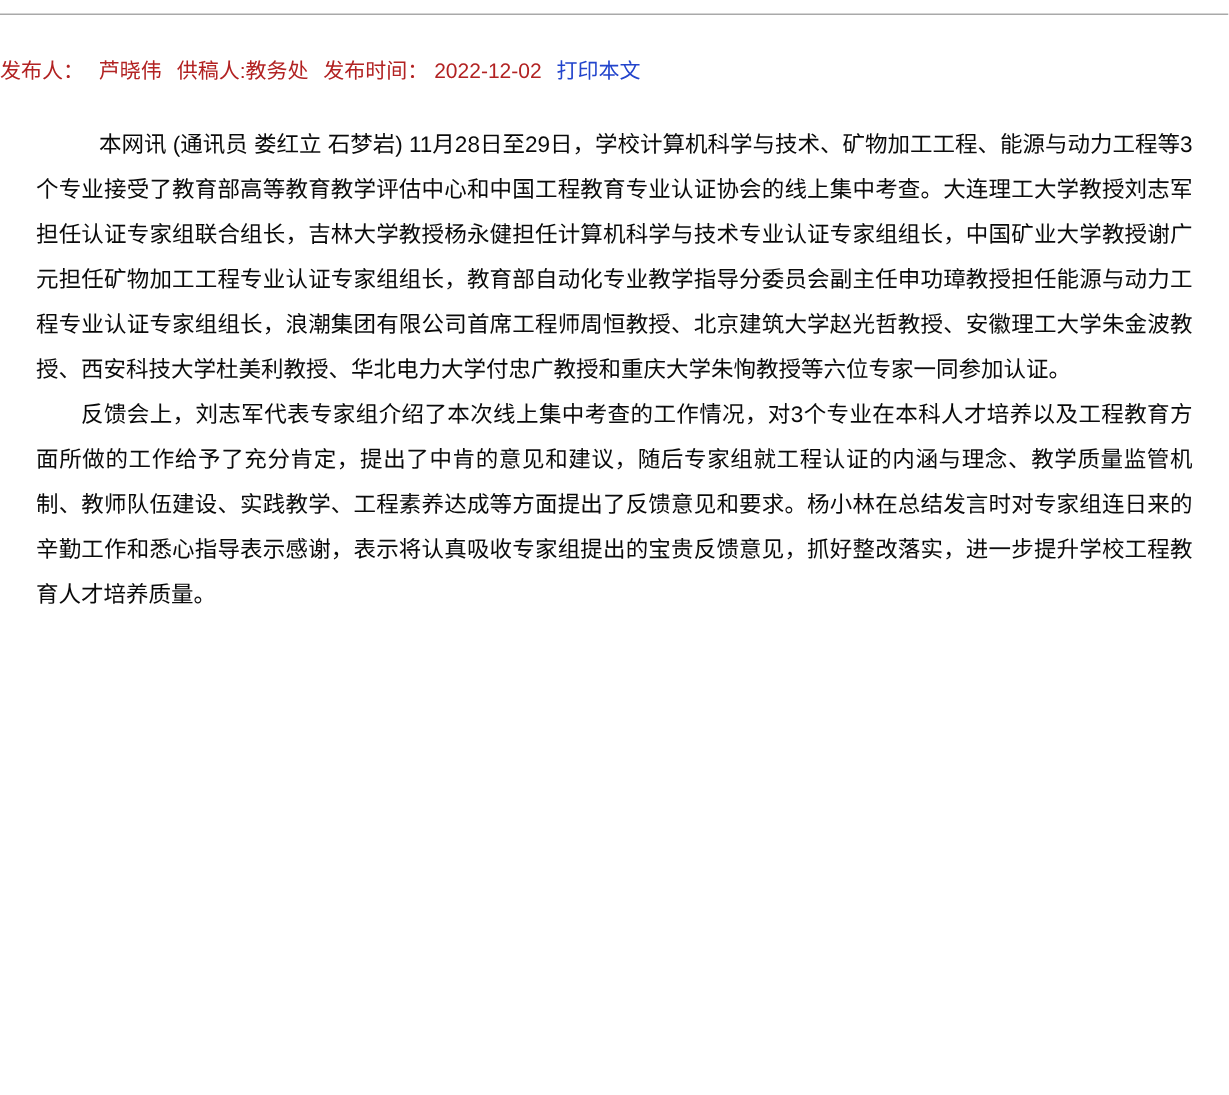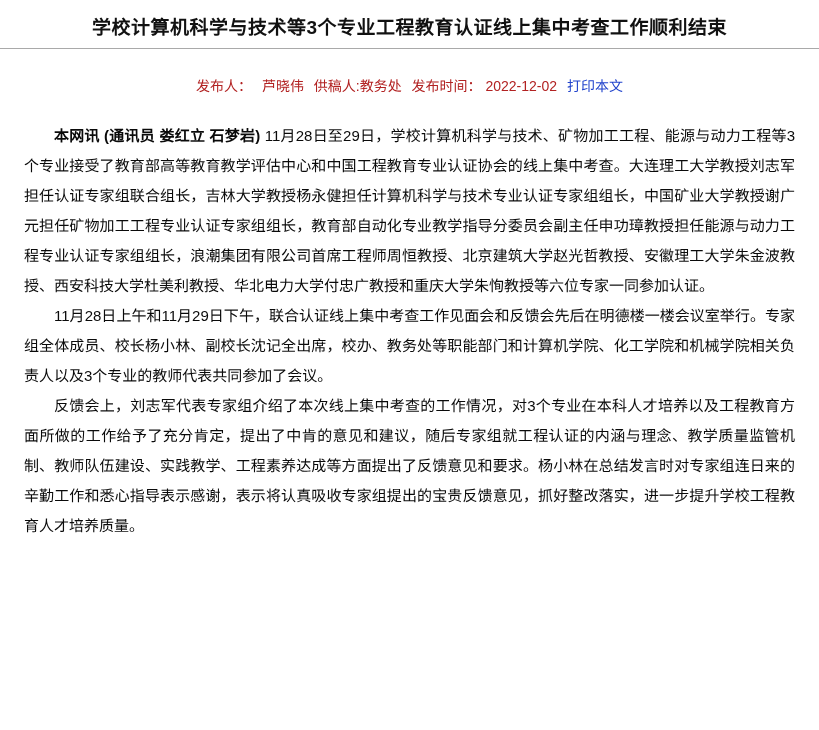--- a/index.html
+++ b/index.html
@@ -24,21 +24,20 @@
     letter-spacing: 0.5px;
   }
   .title-divider {
     border: none;
     border-top: 1px solid #a9a9a9;
     margin-top: 9px;
     width: 100%;
   }
   .meta-bar {
     margin-top: 26px;
-    text-align: center;
     font-size: 14px;
     color: #b22222;
     white-space: nowrap;
   }
   .meta-bar span { display: inline-block; }
   .meta-bar .gap { margin-left: 6px; }
   .print-link {
     color: #2244cc;
     cursor: pointer;
     text-decoration: none;
@@ -48,39 +47,37 @@
     padding: 0 24px;
     font-size: 15px;
     line-height: 30px;
     text-align: justify;
     color: #0a0a0a;
   }
   .article-body p {
     text-indent: 2em;
     margin: 0;
   }
-  .lead-bold { font-weight: bold; }
+  .lead-bold { font-weight: normal; margin-left: 12px; }
 </style>
 </head>
 <body>
 
 <div class="page">
 
-  <h1 class="article-title">学校计算机科学与技术等3个专业工程教育认证线上集中考查工作顺利结束</h1>
 
   <hr class="title-divider">
 
   <div class="meta-bar">
     <span>发布人：</span>
     <span class="gap">芦晓伟</span>
     <span class="gap">供稿人:教务处</span>
     <span class="gap">发布时间：</span>
     <span>2022-12-02</span>
     <a href="#" class="gap print-link">打印本文</a>
   </div>
 
   <div class="article-body">
     <p><span class="lead-bold">本网讯 (通讯员 娄红立 石梦岩) </span><span>11月28日至29日，学校计算机科学与技术、矿物加工工程、能源与动力工程等3个专业接受了教育部高等教育教学评估中心和中国工程教育专业认证协会的线上集中考查。大连理工大学教授刘志军担任认证专家组联合组长，吉林大学教授杨永健担任计算机科学与技术专业认证专家组组长，中国矿业大学教授谢广元担任矿物加工工程专业认证专家组组长，教育部自动化专业教学指导分委员会副主任申功璋教授担任能源与动力工程专业认证专家组组长，浪潮集团有限公司首席工程师周恒教授、北京建筑大学赵光哲教授、安徽理工大学朱金波教授、西安科技大学杜美利教授、华北电力大学付忠广教授和重庆大学朱恂教授等六位专家一同参加认证。</span></p>
-    <p>11月28日上午和11月29日下午，联合认证线上集中考查工作见面会和反馈会先后在明德楼一楼会议室举行。专家组全体成员、校长杨小林、副校长沈记全出席，校办、教务处等职能部门和计算机学院、化工学院和机械学院相关负责人以及3个专业的教师代表共同参加了会议。</p>
     <p>反馈会上，刘志军代表专家组介绍了本次线上集中考查的工作情况，对3个专业在本科人才培养以及工程教育方面所做的工作给予了充分肯定，提出了中肯的意见和建议，随后专家组就工程认证的内涵与理念、教学质量监管机制、教师队伍建设、实践教学、工程素养达成等方面提出了反馈意见和要求。杨小林在总结发言时对专家组连日来的辛勤工作和悉心指导表示感谢，表示将认真吸收专家组提出的宝贵反馈意见，抓好整改落实，进一步提升学校工程教育人才培养质量。</p>
   </div>
 
 </div>
 
 </body></html>

